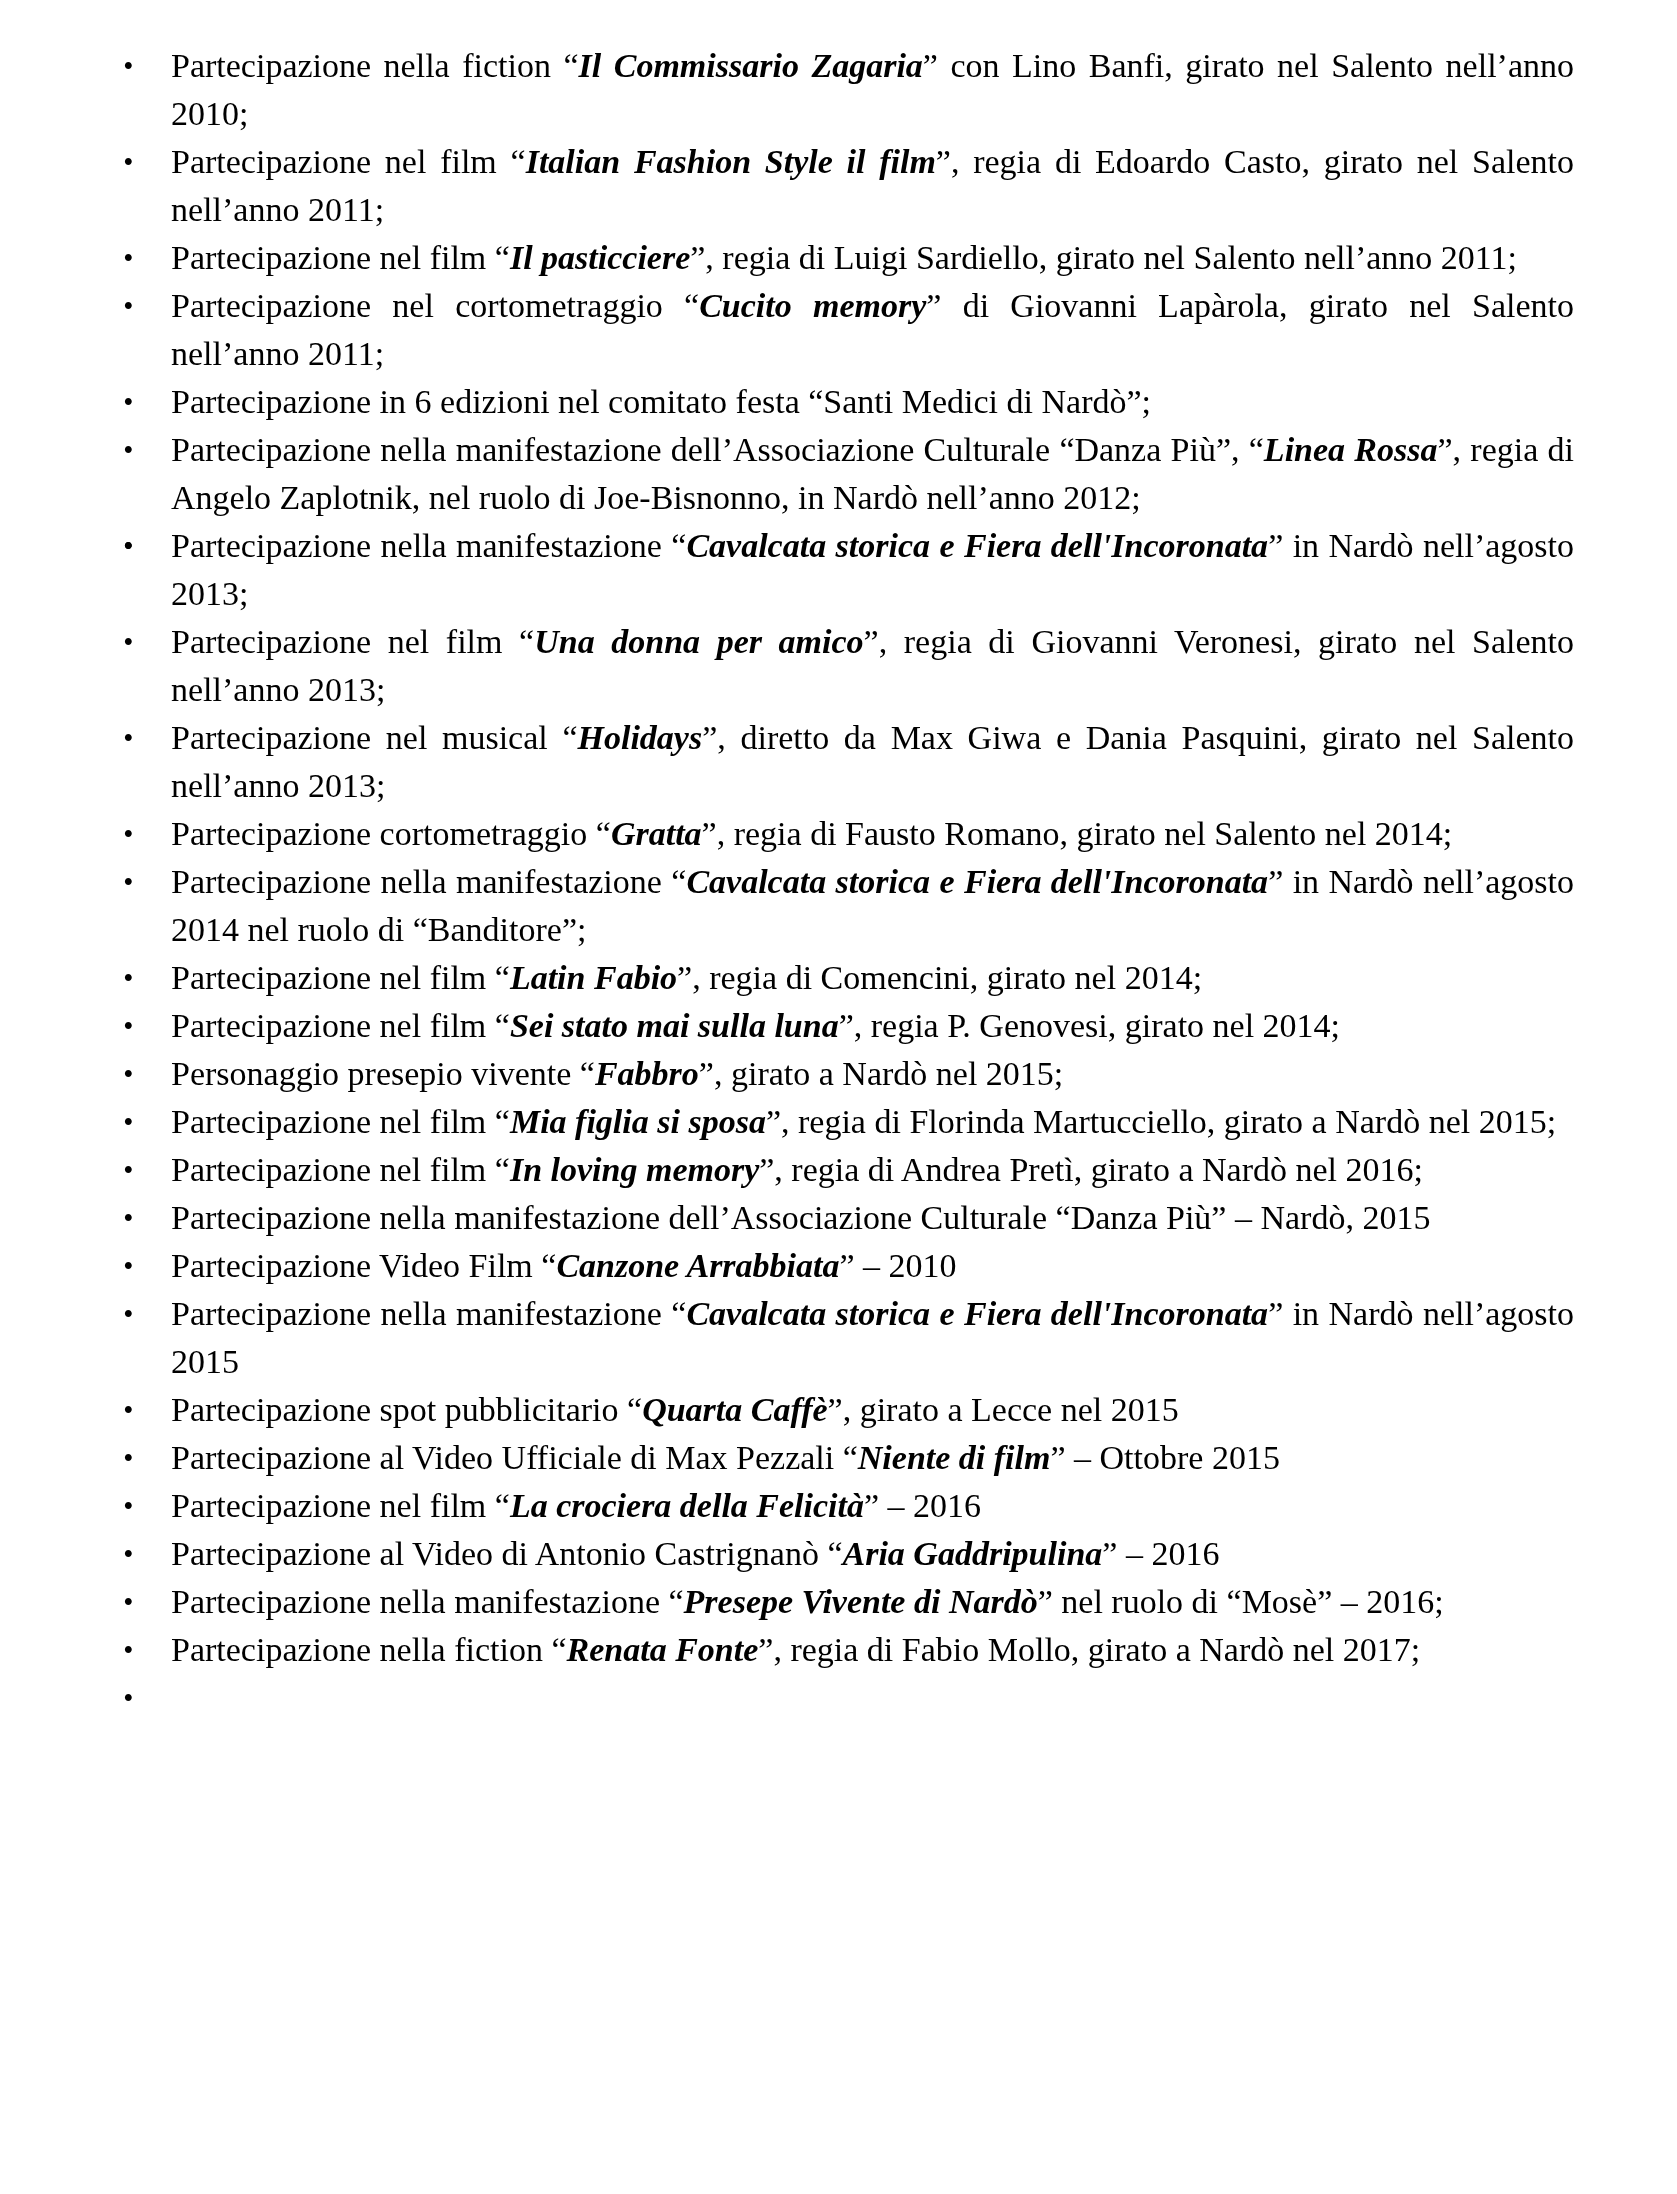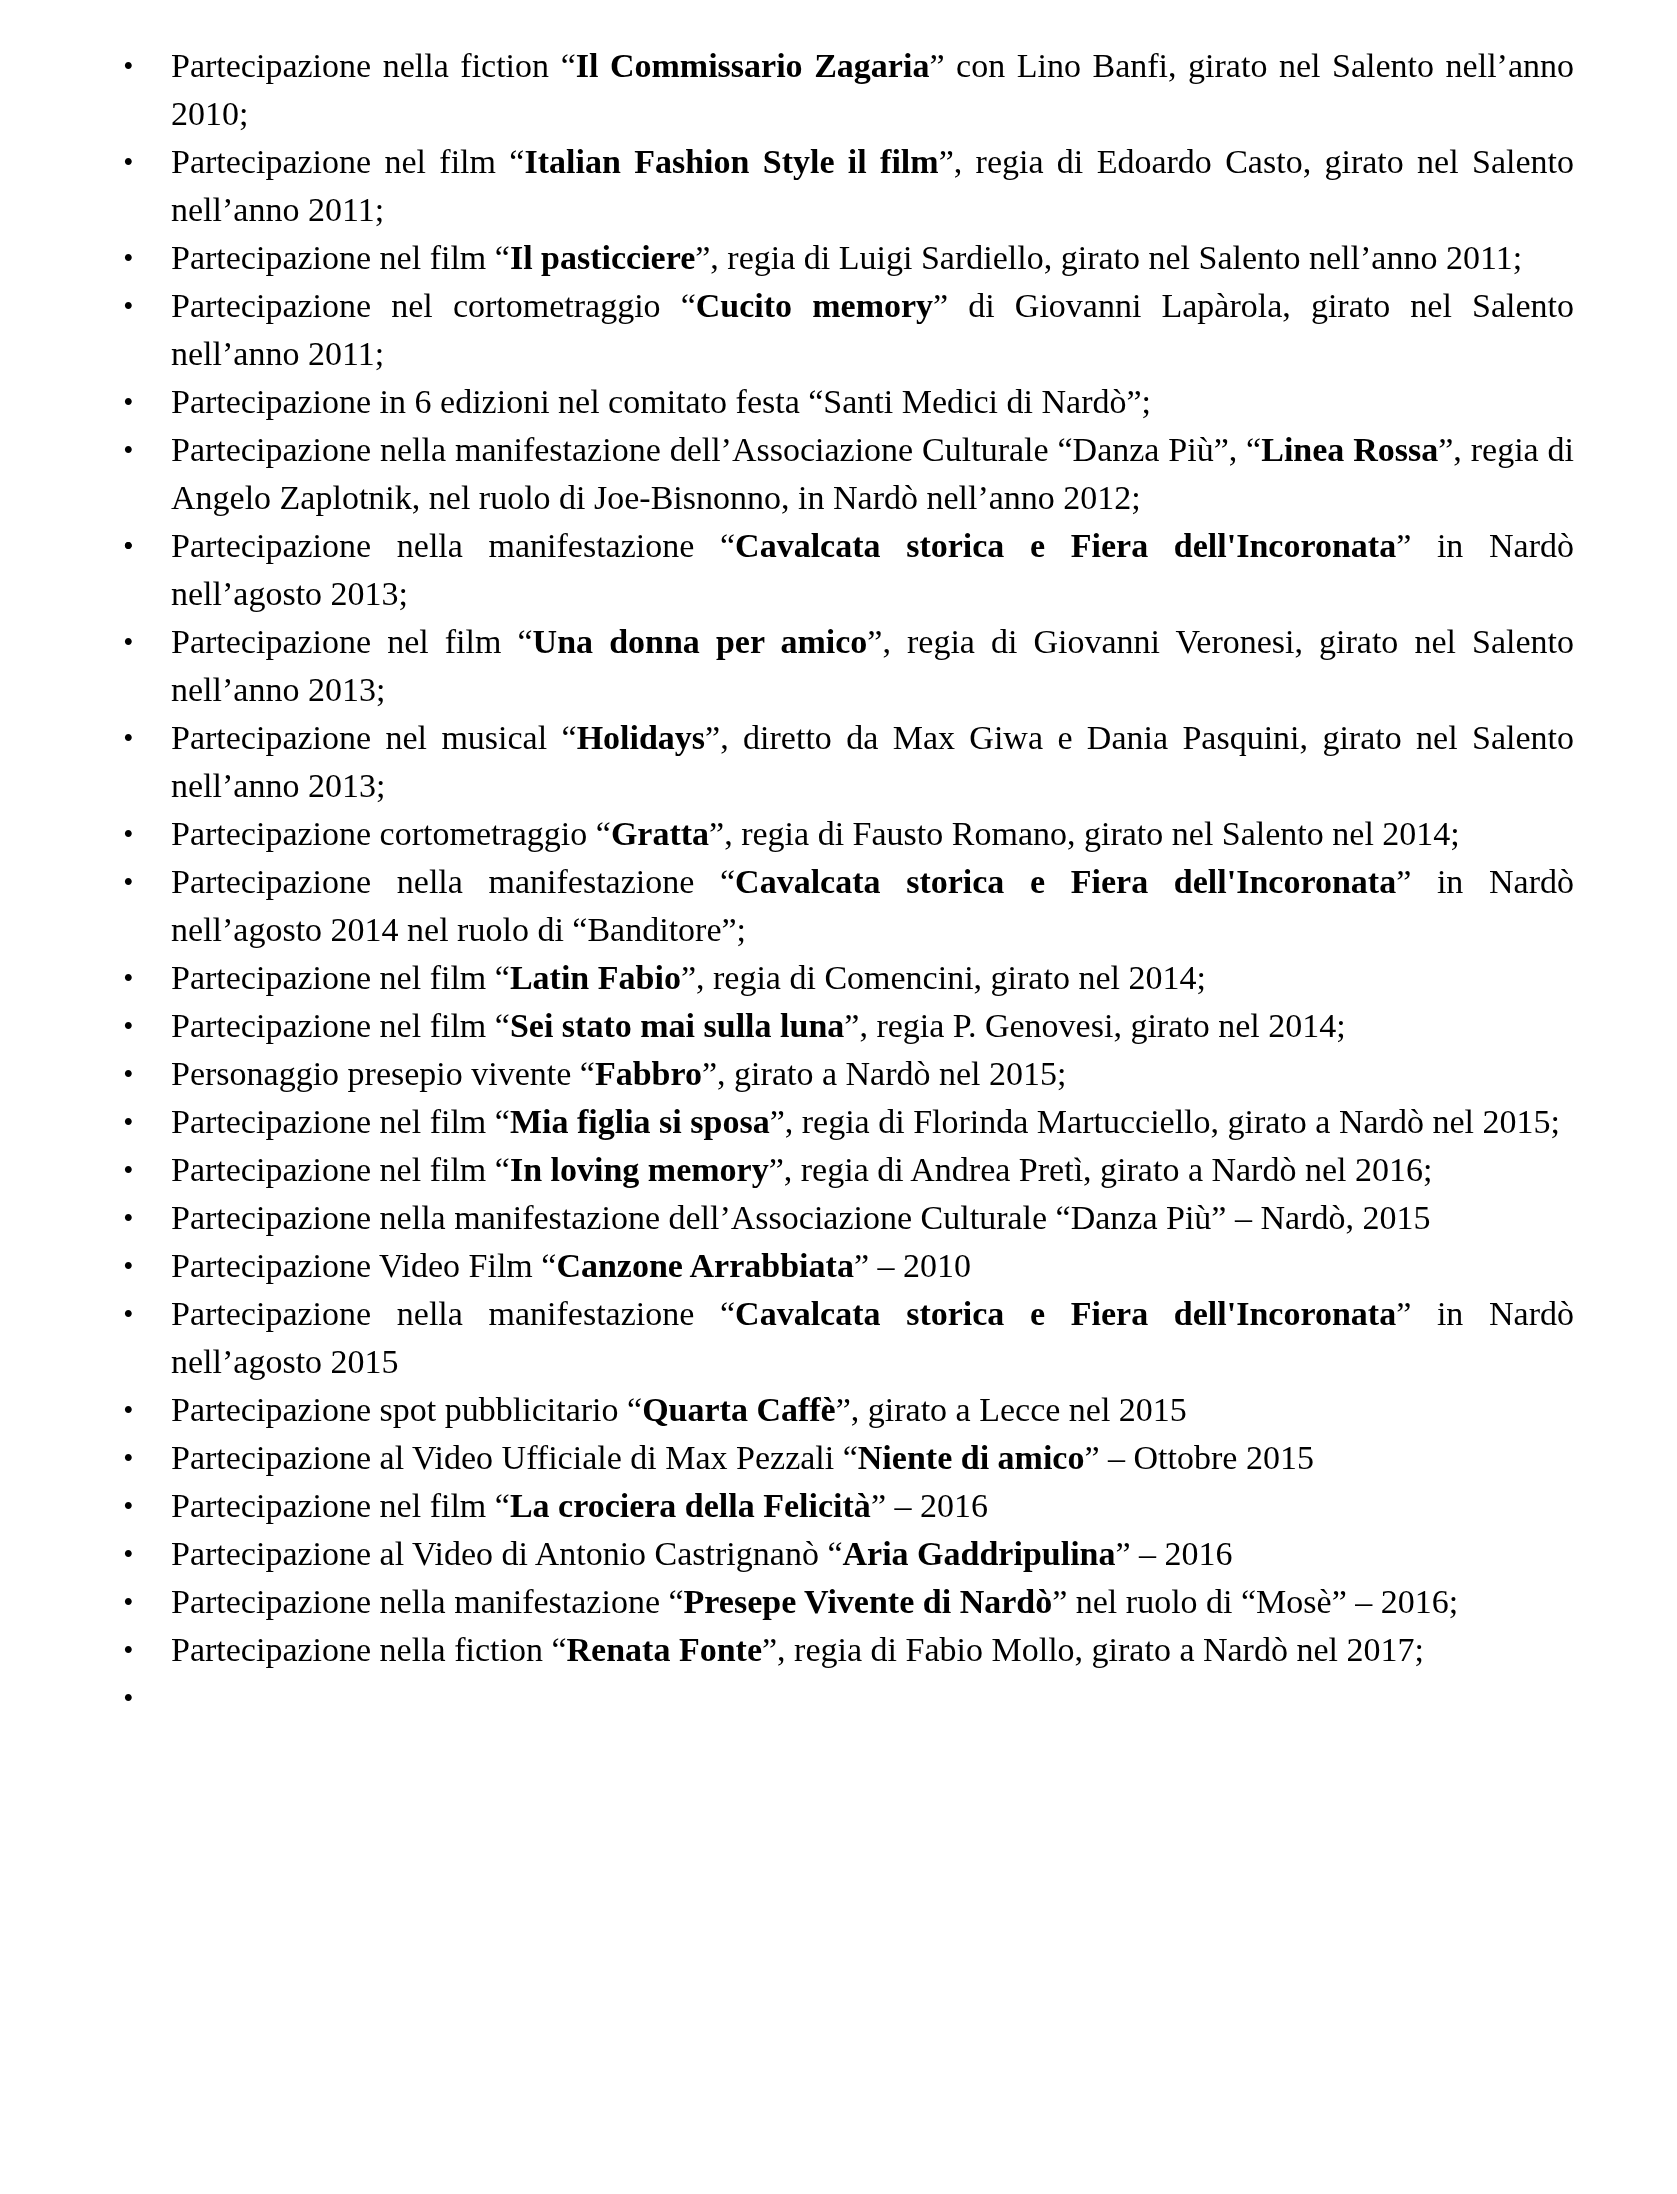--- a/index.html
+++ b/index.html
@@ -36,20 +36,21 @@
   li.item .bullet {
     position: absolute;
     left: -50px;
     top: 0;
     width: 14.6px;
     text-align: center;
     font-size: 29px;
   }
   li.item b {
     font-weight: bold;
+    font-style: italic;
   }
 </style>
 </head>
 <body>
 
 <div class="page">
   <ul class="items">
     <li class="item"><span class="bullet">•</span><span>Partecipazione nella fiction “</span><b>Il Commissario Zagaria</b><span>” con Lino Banfi, girato nel Salento nell’anno 2010;</span></li>
     <li class="item"><span class="bullet">•</span><span>Partecipazione nel film “</span><b>Italian Fashion Style il film</b><span>”, regia di Edoardo Casto, girato nel Salento nell’anno 2011;</span></li>
     <li class="item"><span class="bullet">•</span><span>Partecipazione nel film “</span><b>Il pasticciere</b><span>”, regia di Luigi Sardiello, girato nel Salento nell’anno 2011;</span></li>
@@ -64,21 +65,21 @@
     <li class="item"><span class="bullet">•</span><span>Partecipazione nella manifestazione “</span><b>Cavalcata storica e Fiera dell'Incoronata</b><span>” in Nardò nell’agosto 2014 nel ruolo di “Banditore”;</span></li>
     <li class="item"><span class="bullet">•</span><span>Partecipazione nel film “</span><b>Latin Fabio</b><span>”, regia di Comencini, girato nel 2014;</span></li>
     <li class="item"><span class="bullet">•</span><span>Partecipazione nel film “</span><b>Sei stato mai sulla luna</b><span>”, regia P. Genovesi, girato nel 2014;</span></li>
     <li class="item"><span class="bullet">•</span><span>Personaggio presepio vivente “</span><b>Fabbro</b><span>”, girato a Nardò nel 2015;</span></li>
     <li class="item"><span class="bullet">•</span><span>Partecipazione nel film “</span><b>Mia figlia si sposa</b><span>”, regia di Florinda Martucciello, girato a Nardò nel 2015;</span></li>
     <li class="item"><span class="bullet">•</span><span>Partecipazione nel film “</span><b>In loving memory</b><span>”, regia di Andrea Pretì, girato a Nardò nel 2016;</span></li>
     <li class="item"><span class="bullet">•</span><span>Partecipazione nella manifestazione dell’Associazione Culturale “Danza Più” – Nardò, 2015</span><b></b><span></span></li>
     <li class="item"><span class="bullet">•</span><span>Partecipazione Video Film “</span><b>Canzone Arrabbiata</b><span>” – 2010</span></li>
     <li class="item"><span class="bullet">•</span><span>Partecipazione nella manifestazione “</span><b>Cavalcata storica e Fiera dell'Incoronata</b><span>” in Nardò nell’agosto 2015</span></li>
     <li class="item"><span class="bullet">•</span><span>Partecipazione spot pubblicitario “</span><b>Quarta Caffè</b><span>”, girato a Lecce nel 2015</span></li>
-    <li class="item"><span class="bullet">•</span><span>Partecipazione al Video Ufficiale di Max Pezzali “</span><b>Niente di amico</b><span>” – Ottobre 2015</span></li>
+    <li class="item"><span class="bullet">•</span><span>Partecipazione al Video Ufficiale di Max Pezzali “</span><b>Niente di film</b><span>” – Ottobre 2015</span></li>
     <li class="item"><span class="bullet">•</span><span>Partecipazione nel film “</span><b>La crociera della Felicità</b><span>” – 2016</span></li>
     <li class="item"><span class="bullet">•</span><span>Partecipazione al Video di Antonio Castrignanò “</span><b>Aria Gaddripulina</b><span>” – 2016</span></li>
     <li class="item"><span class="bullet">•</span><span>Partecipazione nella manifestazione “</span><b>Presepe Vivente di Nardò</b><span>” nel ruolo di “Mosè” – 2016;</span></li>
     <li class="item"><span class="bullet">•</span><span>Partecipazione nella fiction “</span><b>Renata Fonte</b><span>”, regia di Fabio Mollo, girato a Nardò nel 2017;</span></li>
     <li class="item"><span class="bullet">•</span><b></b><span></span></li>
   </ul>
 </div>
 
 
 </body></html>

